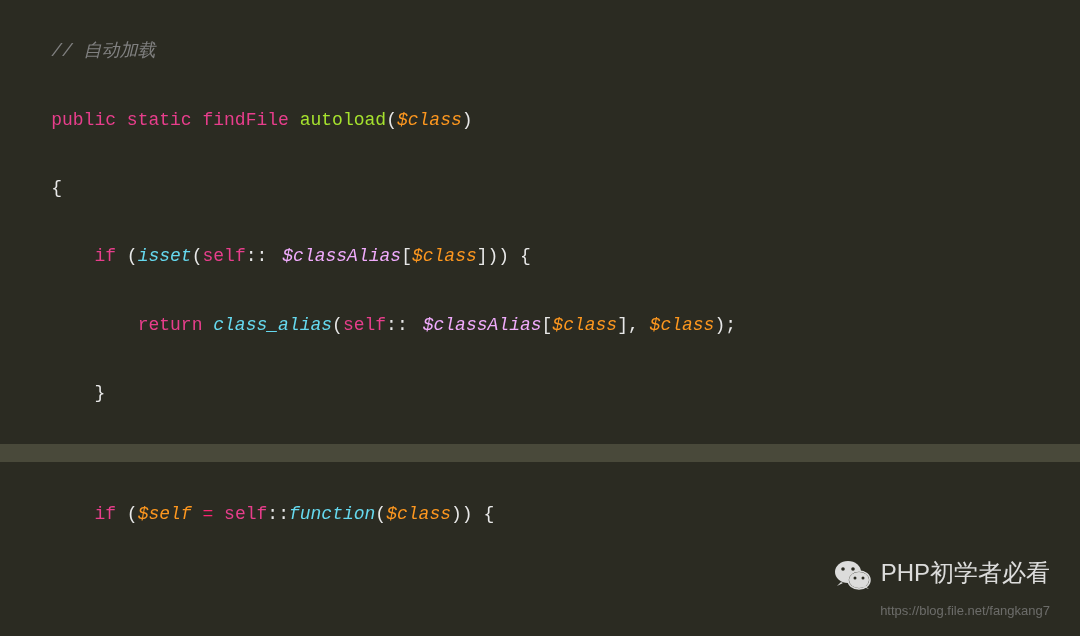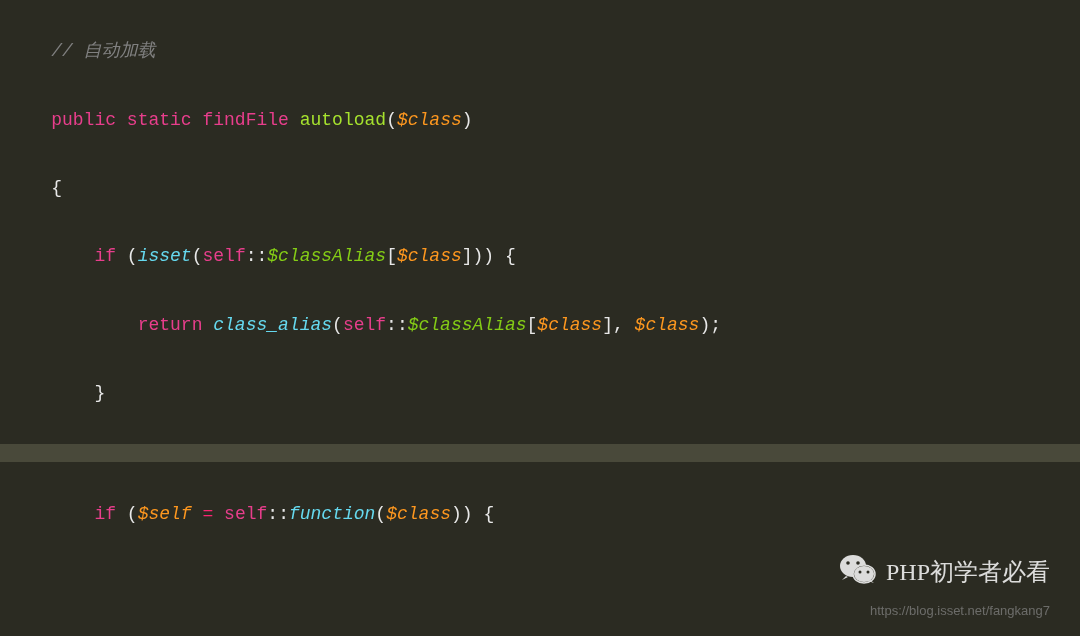--- a/index.html
+++ b/index.html
@@ -32,35 +32,35 @@
       margin: 0 -8px;
       padding: 0 8px;
       height: 18px;
     }
     .comment { color: #808080; font-style: italic; text-align: center; }
     .keyword { color: #e83e8c; }
     .keyword-func { color: #e83e8c; }
     .func-name { color: #a6e22e; }
     .func-call { color: #66d9ef; font-style: italic; }
     .var { color: #fd971f; font-style: italic; }
-    .class-var { color: #84cc16; font-style: italic; }
+    .class-var { color: #f0abfc; font-style: italic; margin-left: 15px; }
     .paren { color: #e8e8e8; }
     .brace { color: #e8e8e8; }
     .op { color: #f92672; }
     .scope { color: #e8e8e8; }
     .semi { color: #e8e8e8; }
     .watermark-logo {
       position: absolute;
       right: 30px;
       bottom: 40px;
       display: flex;
-      align-items: flex-start;
+      align-items: flex-end;
       color: #f0f0f0;
       font-size: 24px;
-      font-family: Liberation Serif, serif;
+      font-family: Liberation Sans, sans-serif;
       opacity: 0.9;
     }
     .wechat-icon {
       width: 40px;
       height: 40px;
       margin-right: 8px;
       position: relative;
     }
     .wechat-icon svg {
       width: 100%;
@@ -111,13 +111,13 @@
       <circle cx="20" cy="13" r="1.8" fill="#2b2b22"></circle>
       <circle cx="22" cy="22" r="1.5" fill="#2b2b22"></circle>
       <circle cx="30" cy="22" r="1.5" fill="#2b2b22"></circle>
       <path d="M 8 26 L 4 30 L 10 27" fill="#f0f0f0"></path>
       <path d="M 32 30 L 36 33 L 30 31" fill="#f0f0f0"></path>
     </svg>
   </div>
   <span>PHP初学者必看</span>
 </div>
 
-<div class="watermark-url">https://blog.isset.net/fangkang7</div>
+<div class="watermark-url">https://blog.file.net/fangkang7</div>
 
 </body></html>

